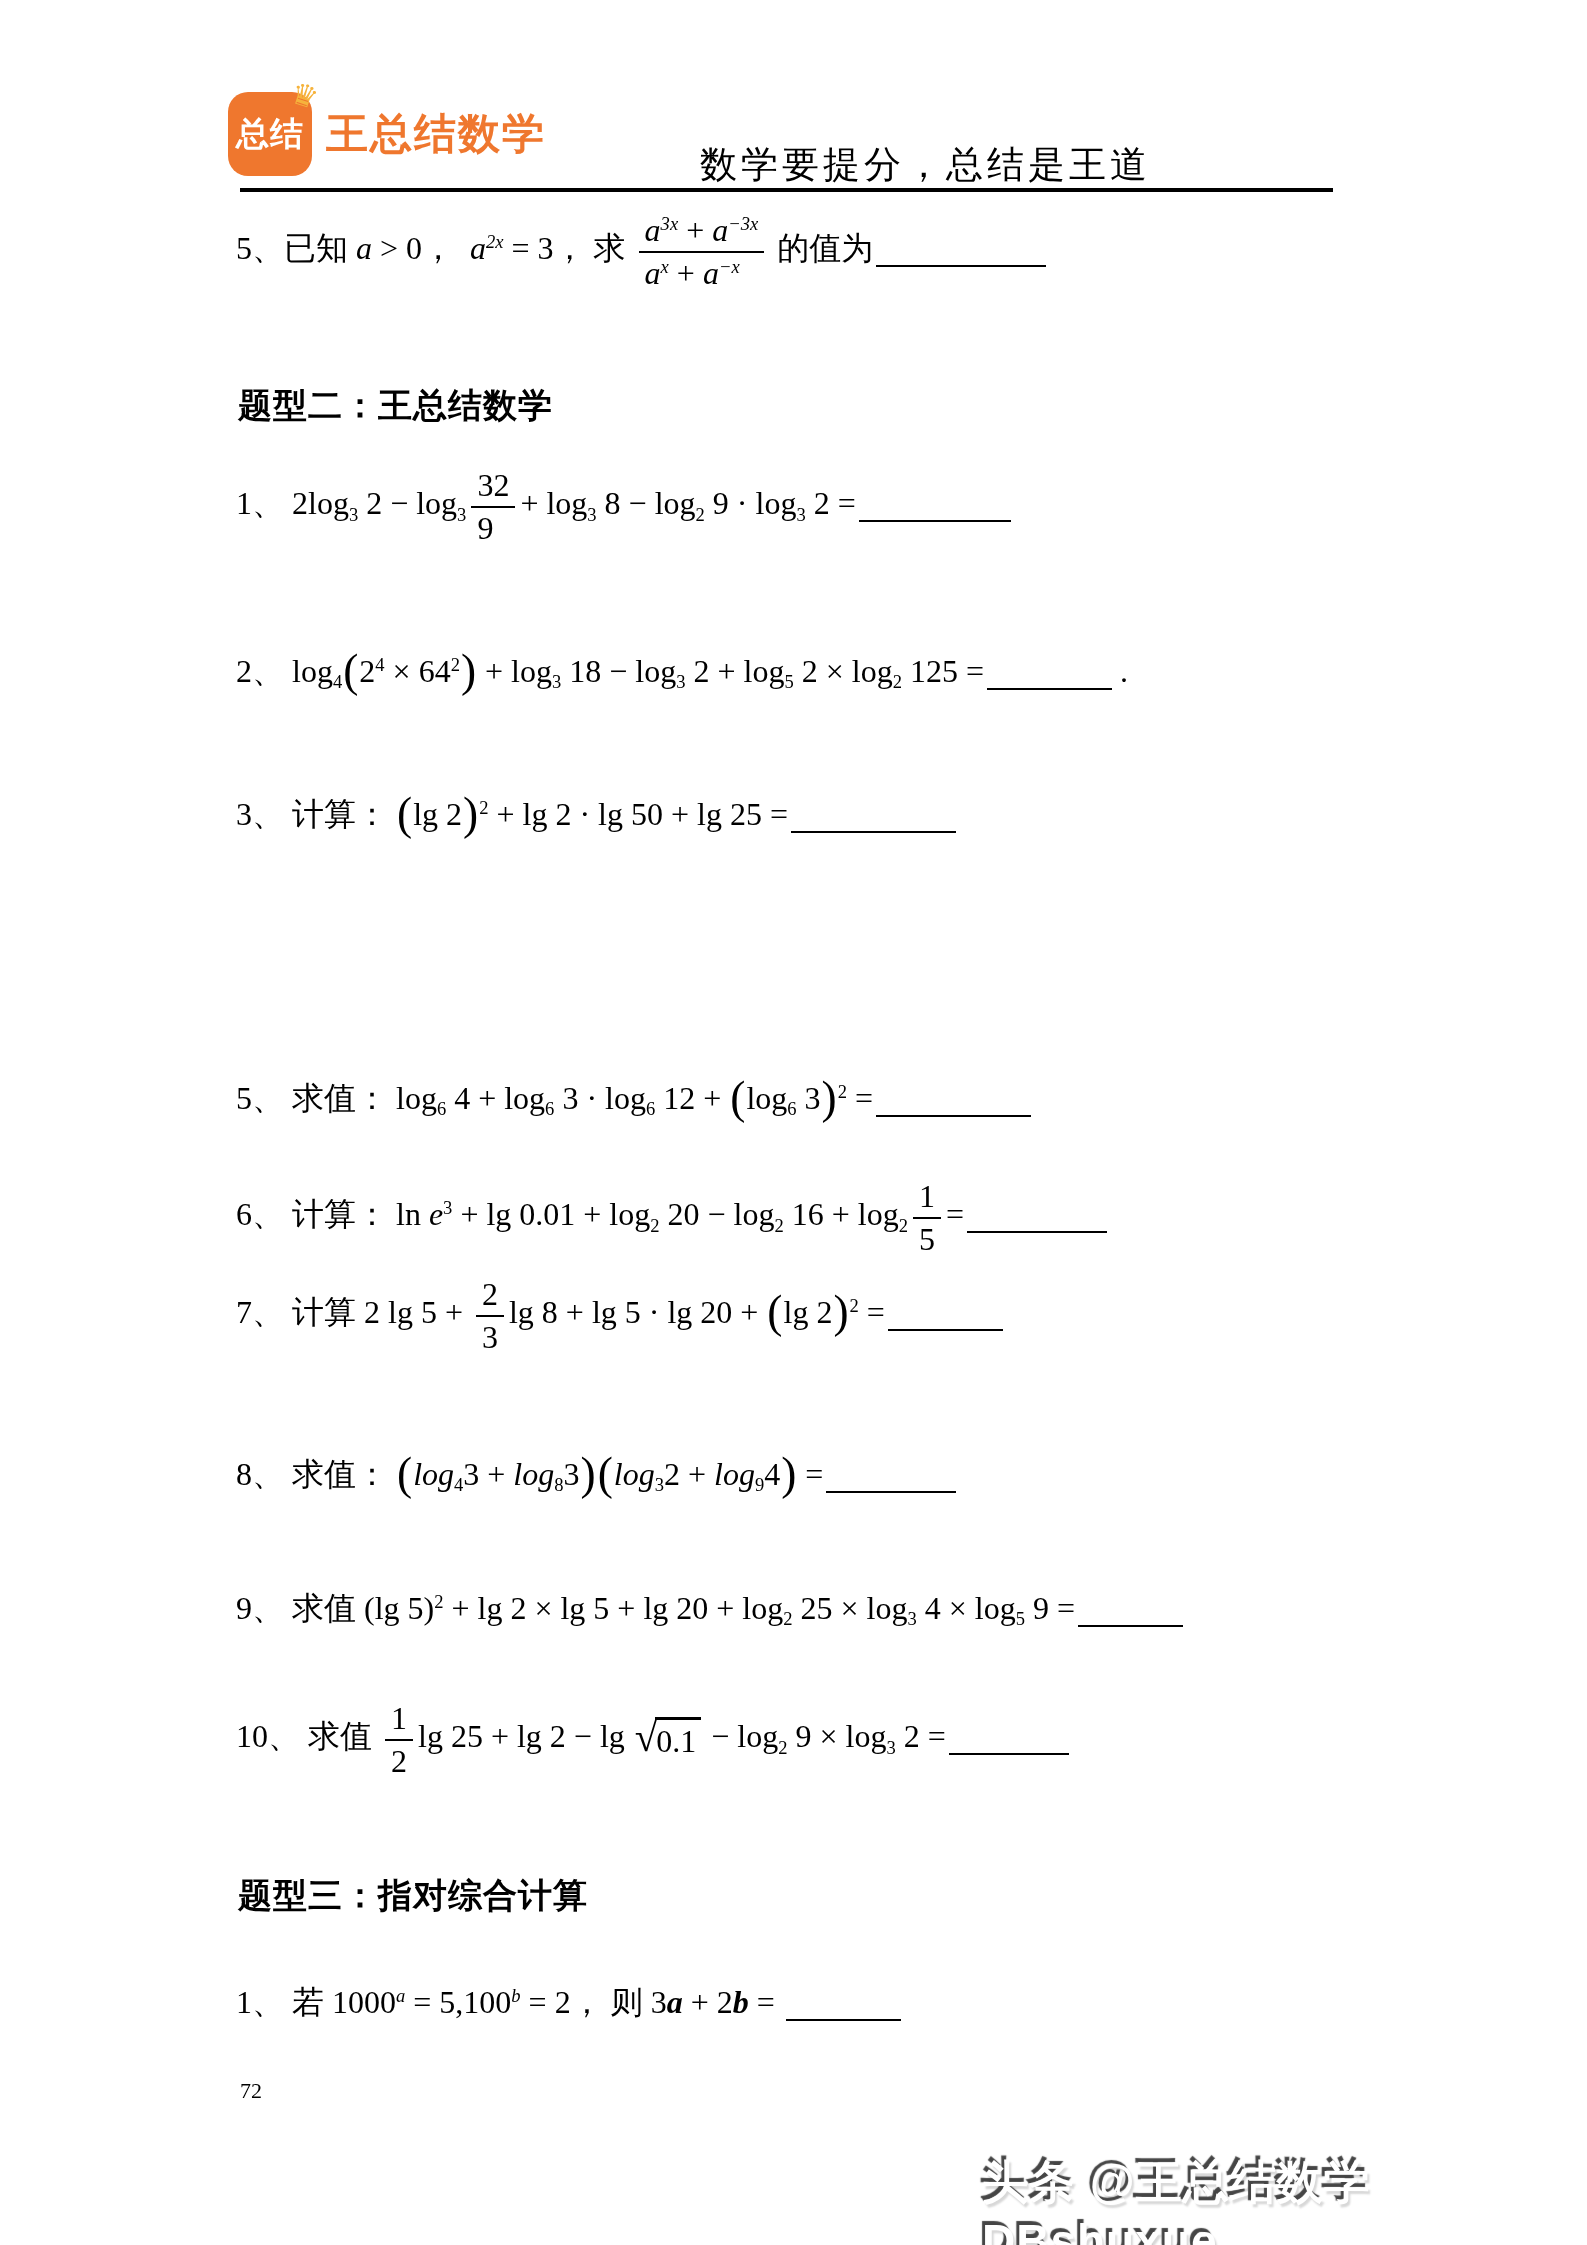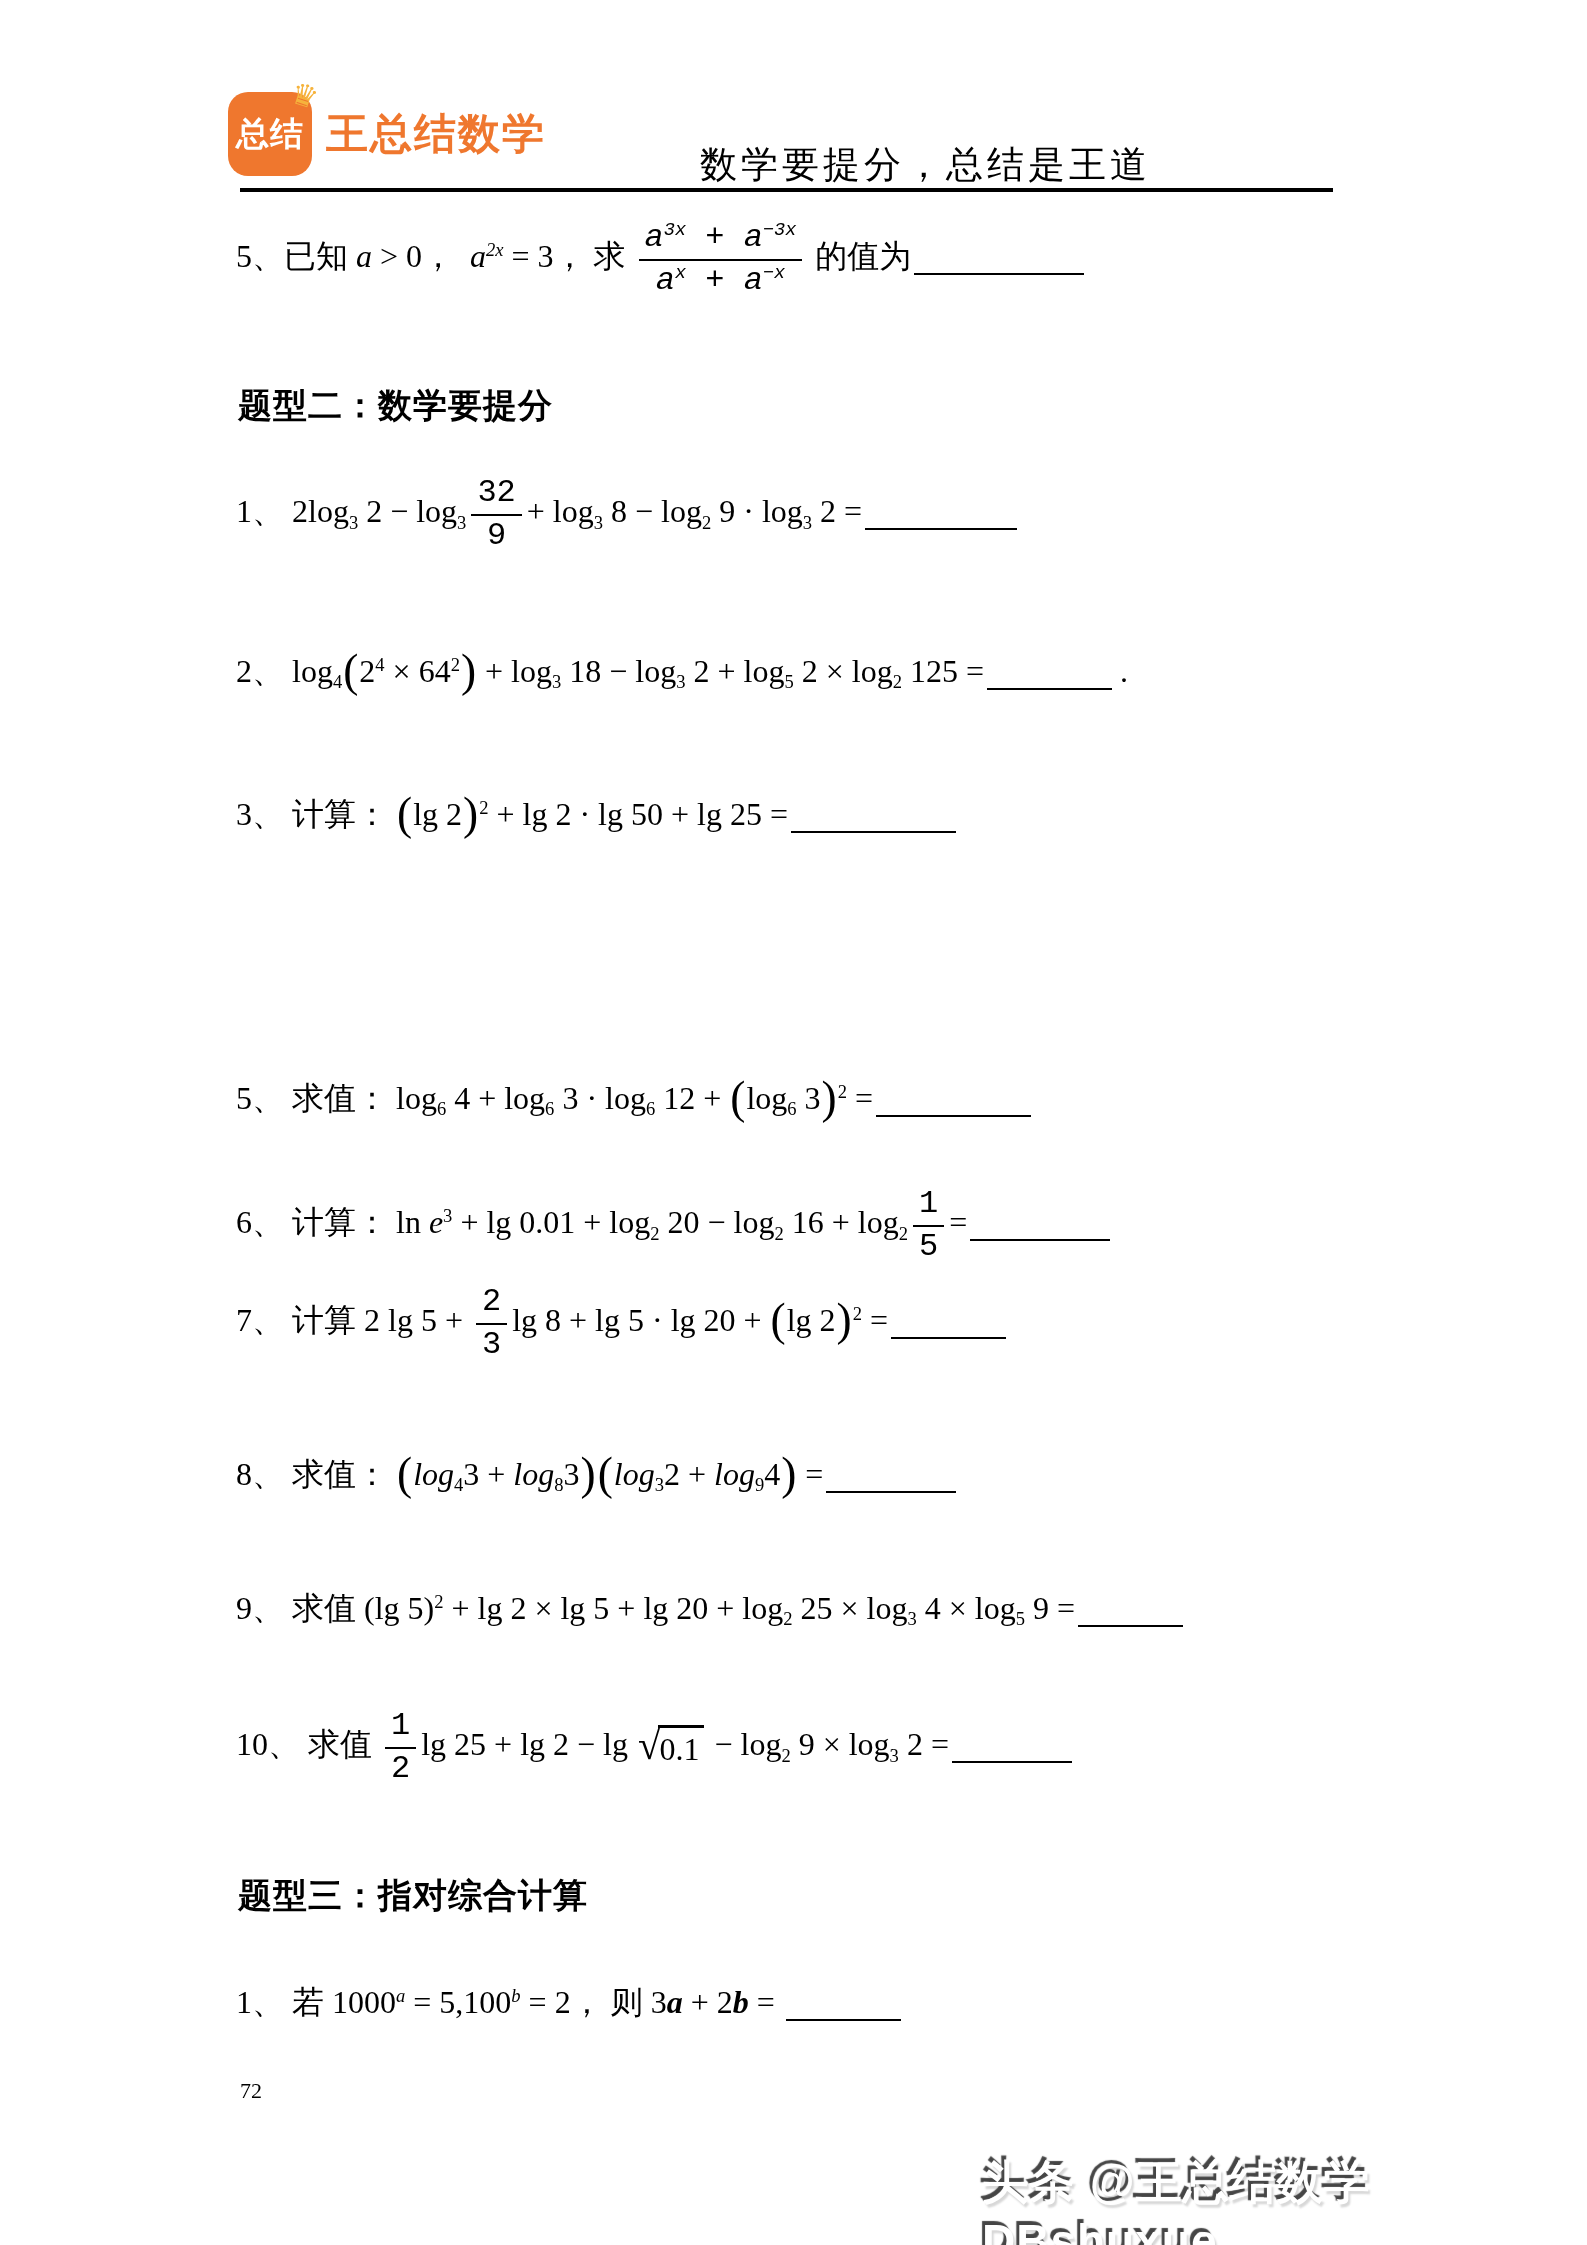--- a/index.html
+++ b/index.html
@@ -39,21 +39,21 @@
   .row{
     position:absolute;left:236px;
     font-size:32px;line-height:1.3;white-space:pre;
   }
   .tx{}
   .it{font-style:italic;}
   .bi{font-style:italic;font-weight:bold;}
   .sub{font-size:0.58em;vertical-align:-0.35em;}
   .sup{font-size:0.58em;vertical-align:0.6em;}
   .sub.it,.sup.it{font-style:italic;}
-  .frac{display:inline-block;text-align:center;vertical-align:middle;margin:8px 5px;line-height:1.15;font-family:Liberation Mono, monospace;}
+  .frac{display:inline-block;text-align:left;vertical-align:middle;margin:0 5px;line-height:1.15;}
   .num{display:block;padding:0 6px 2px;border-bottom:2px solid #000;}
   .den{display:block;padding:2px 6px 0;}
   .sqrt{display:inline-flex;align-items:flex-start;vertical-align:middle;margin:0 2px;}
   .radical{font-size:1.28em;line-height:0.95;transform:translateY(1px);}
   .rad{border-top:3px solid #000;padding:1px 5px 0 1px;margin-left:-2px;}
   .big{font-size:1.42em;vertical-align:middle;position:relative;top:-3px;padding:0 1px;}
   .blank{display:inline-block;height:0.95em;border-bottom:2px solid #000;vertical-align:-8px;margin-left:3px;}
   
   .page-number{position:absolute;left:240px;top:2078px;font-size:22px;}
   .watermark{
@@ -73,21 +73,21 @@
       <span class="crown">♛</span>
       <span class="logo-badge">总结</span>
     </div>
     <div class="logo-title">王总结数学</div>
   </div>
   <div class="slogan">数学要提分，总结是王道</div>
   <div class="rule"></div>
 
   <div class="row" style="top:212px"><span class="tx">5、已知 </span><span class="it">a</span><span class="tx"> &gt; 0，  </span><span class="it">a</span><span class="sup it">2x</span><span class="tx"> = 3， 求 </span><span class="frac"><span class="num"><span class="it">a</span><span class="sup it">3x</span><span class="tx"> + </span><span class="it">a</span><span class="sup it">−3x</span></span><span class="den"><span class="it">a</span><span class="sup it">x</span><span class="tx"> + </span><span class="it">a</span><span class="sup it">−x</span></span></span><span class="tx"> 的值为</span><span class="blank" style="width: 170px;"></span></div>
 
-  <div class="heading" style="top:383px">题型二：数学要提分</div>
+  <div class="heading" style="top:383px">题型二：王总结数学</div>
 
   <div class="row" style="top:467px"><span class="tx">1、 2log</span><span class="sub">3</span><span class="tx"> 2 − log</span><span class="sub">3</span><span class="frac"><span class="num"><span class="tx">32</span></span><span class="den"><span class="tx">9</span></span></span><span class="tx">+ log</span><span class="sub">3</span><span class="tx"> 8 − log</span><span class="sub">2</span><span class="tx"> 9 · log</span><span class="sub">3</span><span class="tx"> 2 =</span><span class="blank" style="width: 152px;"></span></div>
   <div class="row" style="top:645px"><span class="tx">2、 log</span><span class="sub">4</span><span class="big">(</span><span class="tx">2</span><span class="sup">4</span><span class="tx"> × 64</span><span class="sup">2</span><span class="big">)</span><span class="tx"> + log</span><span class="sub">3</span><span class="tx"> 18 − log</span><span class="sub">3</span><span class="tx"> 2 + log</span><span class="sub">5</span><span class="tx"> 2 × log</span><span class="sub">2</span><span class="tx"> 125 =</span><span class="blank" style="width: 125px;"></span><span class="tx"> .</span></div>
   <div class="row" style="top:788px"><span class="tx">3、 计算： </span><span class="big">(</span><span class="tx">lg 2</span><span class="big">)</span><span class="sup">2</span><span class="tx"> + lg 2 · lg 50 + lg 25 =</span><span class="blank" style="width: 165px;"></span></div>
   <div class="row" style="top:1072px"><span class="tx">5、 求值： log</span><span class="sub">6</span><span class="tx"> 4 + log</span><span class="sub">6</span><span class="tx"> 3 · log</span><span class="sub">6</span><span class="tx"> 12 + </span><span class="big">(</span><span class="tx">log</span><span class="sub">6</span><span class="tx"> 3</span><span class="big">)</span><span class="sup">2</span><span class="tx"> =</span><span class="blank" style="width: 155px;"></span></div>
   <div class="row" style="top:1178px"><span class="tx">6、 计算： ln </span><span class="it">e</span><span class="sup">3</span><span class="tx"> + lg 0.01 + log</span><span class="sub">2</span><span class="tx"> 20 − log</span><span class="sub">2</span><span class="tx"> 16 + log</span><span class="sub">2</span><span class="frac"><span class="num"><span class="tx">1</span></span><span class="den"><span class="tx">5</span></span></span><span class="tx">=</span><span class="blank" style="width: 140px;"></span></div>
   <div class="row" style="top:1276px"><span class="tx">7、 计算 2 lg 5 + </span><span class="frac"><span class="num"><span class="tx">2</span></span><span class="den"><span class="tx">3</span></span></span><span class="tx">lg 8 + lg 5 · lg 20 + </span><span class="big">(</span><span class="tx">lg 2</span><span class="big">)</span><span class="sup">2</span><span class="tx"> =</span><span class="blank" style="width: 115px;"></span></div>
   <div class="row" style="top:1448px"><span class="tx">8、 求值： </span><span class="big">(</span><span class="it">log</span><span class="sub">4</span><span class="tx">3 + </span><span class="it">log</span><span class="sub">8</span><span class="tx">3</span><span class="big">)</span><span class="big">(</span><span class="it">log</span><span class="sub">3</span><span class="tx">2 + </span><span class="it">log</span><span class="sub">9</span><span class="tx">4</span><span class="big">)</span><span class="tx"> =</span><span class="blank" style="width: 130px;"></span></div>
   <div class="row" style="top:1588px"><span class="tx">9、 求值 (lg 5)</span><span class="sup">2</span><span class="tx"> + lg 2 × lg 5 + lg 20 + log</span><span class="sub">2</span><span class="tx"> 25 × log</span><span class="sub">3</span><span class="tx"> 4 × log</span><span class="sub">5</span><span class="tx"> 9 =</span><span class="blank" style="width: 105px;"></span></div>
   <div class="row" style="top:1700px"><span class="tx">10、 求值 </span><span class="frac"><span class="num"><span class="tx">1</span></span><span class="den"><span class="tx">2</span></span></span><span class="tx">lg 25 + lg 2 − lg </span><span class="sqrt"><span class="radical">√</span><span class="rad"><span class="tx">0.1</span></span></span><span class="tx"> − log</span><span class="sub">2</span><span class="tx"> 9 × log</span><span class="sub">3</span><span class="tx"> 2 =</span><span class="blank" style="width: 120px;"></span></div>

